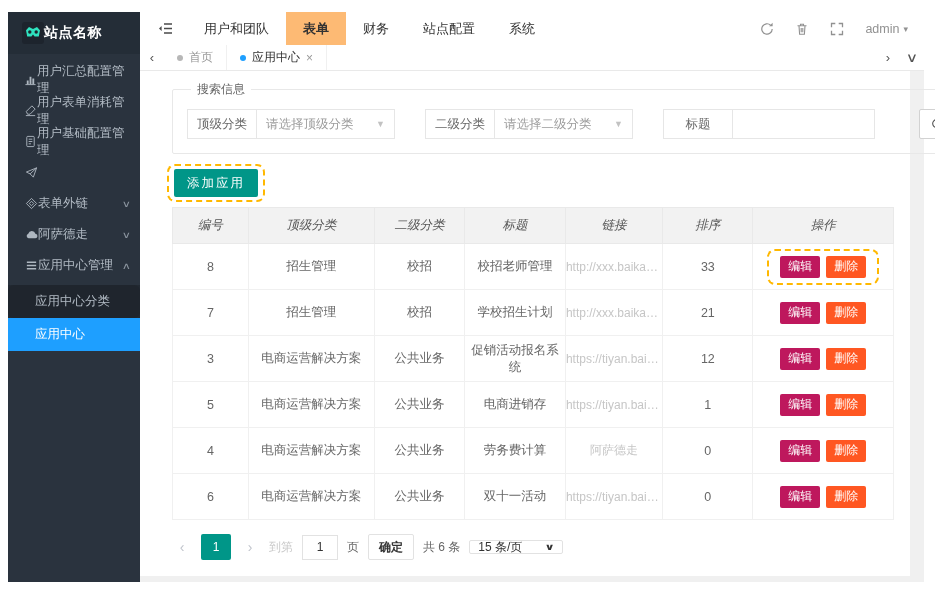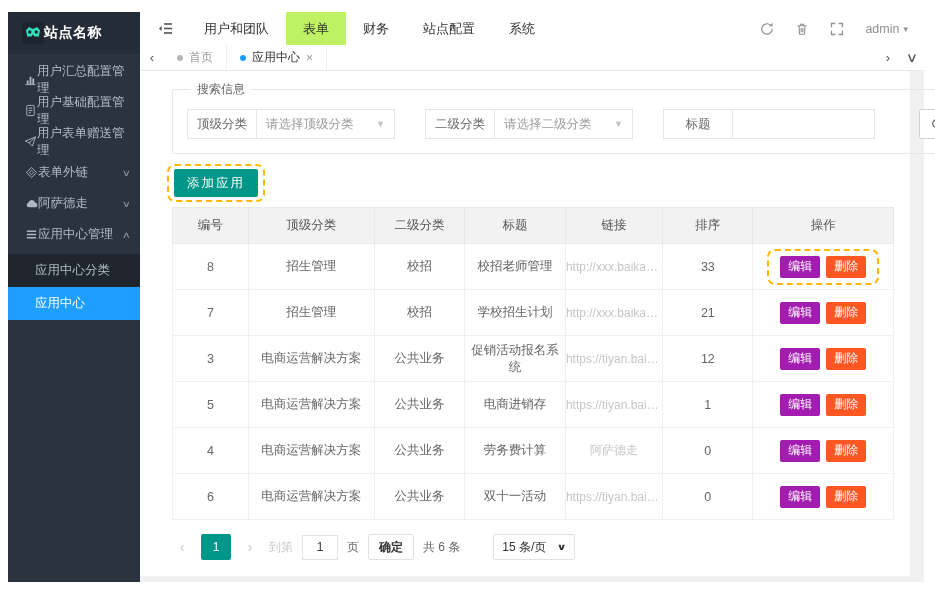--- a/index.html
+++ b/index.html
@@ -19,21 +19,21 @@
   .sub-item { height:33px; line-height:33px; padding-left:27px; color:#b3bcc5; font-size:12.5px; cursor:pointer; }
   .sub-item.first { background:#1f252d;border-radius:6px; }
   .sub-item.active { background:#1E9FFF; color:#fff; }
 
   
   .main { flex:1; display:flex; flex-direction:column; min-width:0; }
   .topbar { height:33px; background:#fff; display:flex; align-items:center; flex-shrink:0; }
   .collapse { margin:0 14px 0 18px; color:#4a4a4a; display:inline-flex; cursor:pointer; }
   .top-nav { display:flex; height:100%; }
   .nav-item { padding:0 17px; line-height:33px; font-size:13px; color:#333; cursor:pointer; white-space:nowrap; }
-  .nav-item.active { background:#bef264; font-weight:normal; }
+  .nav-item.active { background:#fdba74; font-weight:bold; }
   .top-right { margin-left:auto; display:flex; align-items:center; gap:21px; padding-right:16px; color:#919191; }
   .tb-ico { display:inline-flex; cursor:pointer; }
   .admin { font-size:12.5px; display:inline-flex; align-items:center; gap:4px; cursor:pointer; }
   .caret { font-size:9px; }
 
   .tabbar { height:26px; background:#fff; border-bottom:1px solid #e9e9e9; display:flex; align-items:center; flex-shrink:0; }
   .tab-arrow { width:24px; text-align:center; color:#555; font-size:13px; cursor:pointer; flex-shrink:0; }
   .tabs { display:flex; height:100%; flex:1; }
   .tab { display:flex; align-items:center; gap:6px; padding:0 13px; font-size:12px; color:#9a9a9a; cursor:pointer; white-space:nowrap; }
   .tab.active { color:#333; border-left:1px solid #f0f0f0; border-right:1px solid #f0f0f0; }
@@ -55,34 +55,34 @@
   .sel-arrow { color:#c2c2c2; font-size:9px; }
   .finput { width:142px; height:30px; border:1px solid #e6e6e6; border-left:none; padding:0 8px; font-size:12.5px; color:#333; outline:none; }
   .btn-plain { height:30px; background:#fff; border:1px solid #d2d2d2; border-radius:2px; padding:0 11px; font-size:12.5px; color:#555; display:inline-flex; align-items:center; gap:5px; cursor:pointer; letter-spacing:3px; }
   .btn-plain.ml { margin-left:14px; }
 
   .add-wrap { position:relative; display:inline-block; margin:15px 2px 10px; }
   .add-btn { background:#009688; color:#fff; border:none; border-radius:2px; height:28px; padding:0 13px; font-size:12.5px; letter-spacing:2px; cursor:pointer; }
   .annot { position:absolute; inset:-5px -7px; border:2px dashed #FFB800; border-radius:8px; pointer-events:none; }
 
   table.data { width:100%; border-collapse:collapse; font-size:12.5px; color:#666; table-layout:fixed; }
-  table.data th { background:#f2f2f2; height:36px; font-weight:normal; color:#555; border:1px solid #e9e9e9; }
+  table.data th { background:#f2f2f2; height:36px; font-weight:normal; color:#555; border:1px solid #e9e9e9;font-style:italic; }
   table.data td { height:46px; text-align:center; border:1px solid #f0f0f0; overflow:hidden; }
   td.link-cell { color:#c6c6c6; font-size:12px; white-space:nowrap; text-overflow:ellipsis; }
   .op-wrap { position:relative; display:inline-block; padding:2px 3px; }
   .btn-edit,.btn-del { border:none; border-radius:2px; color:#fff; height:22px; padding:0 8px; font-size:12px; margin:0 3px; cursor:pointer; }
-  .btn-edit { background:#a21caf; } .btn-del { background:#FF5722; }
+  .btn-edit { background:#be185d; } .btn-del { background:#FF5722; }
 
   .pagination { margin-top:14px; display:flex; align-items:center; gap:9px; font-size:12px; color:#666; }
   .pg-arrow { color:#c0c4cc; width:20px; height:26px; line-height:26px; text-align:center; font-size:14px; cursor:pointer; }
   .pg-cur { background:#009688; color:#fff; width:30px; height:26px; line-height:26px; text-align:center; border-radius:2px; cursor:pointer; }
   .pg-muted { color:#c9c9c9; }
   .pg-input { width:36px; height:25px; border:1px solid #e2e2e2; text-align:center; font-size:12px; color:#333; outline:none; }
   .pg-confirm { height:26px; background:#fff; border:1px solid #e2e2e2; border-radius:2px; padding:0 10px; font-size:12px; font-weight:bold; color:#333; cursor:pointer; }
-  .pg-select { height:26px; border:1px solid #e2e2e2; border-radius:2px; display:inline-flex; align-items:center; gap:12px; padding:0 8px; cursor:pointer; color:#333;margin-left:24px; }
+  .pg-select { height:14px; border:1px solid #e2e2e2; border-radius:2px; display:inline-flex; align-items:center; gap:24px; padding:0 8px; cursor:pointer; color:#333; }
   .pg-chev { font-size:9px; font-weight:bold; transform:scaleX(1.4); }
   svg { display:block; }
 </style>
 </head>
 <body>
 
 <div class="frame">
 
   <aside class="sidebar">
     <div class="logo">
@@ -102,34 +102,42 @@
             <svg width="13" height="13" viewBox="0 0 14 14">
               <path d="M1.5 12.5h11" stroke="currentColor" fill="none"></path>
               <path d="M3 12V8h2v4M6 12V4h2v8M9 12V6h2v6z" fill="currentColor"></path>
             </svg>
           </span>
           <span>用户汇总配置管理</span>
         </div>
         <div class="menu-item">
           <span class="mi-icon">
             <svg width="13" height="13" viewBox="0 0 14 14">
+              <path d="M8.5 2l3.5 3.5-5.5 5.5H3.8L2.5 8z" stroke="currentColor" fill="none"></path>
+              <path d="M2 12.5h10" stroke="currentColor"></path>
+            </svg>
+          </span>
+          <span>用户表单消耗管理</span>
+        </div>
+        <div class="menu-item">
+          <span class="mi-icon">
+            <svg width="13" height="13" viewBox="0 0 14 14">
               <rect x="3" y="1.5" width="8" height="11" rx="1" stroke="currentColor" fill="none"></rect>
               <path d="M5 4.5h4M5 7h4M5 9.5h2.5" stroke="currentColor" fill="none"></path>
             </svg>
           </span>
           <span>用户基础配置管理</span>
         </div>
         <div class="menu-item">
           <span class="mi-icon">
             <svg width="13" height="13" viewBox="0 0 14 14">
               <path d="M1.5 6.5L12.5 2 9 12 5.5 8.5z" stroke="currentColor" fill="none"></path>
               <path d="M5.5 8.5L12.5 2" stroke="currentColor" fill="none"></path>
             </svg>
           </span>
-          <span>用户表单赠送管理</span>
         </div>
         <div class="menu-item">
           <span class="mi-icon">
             <svg width="13" height="13" viewBox="0 0 14 14">
               <path d="M7 1.5L12.5 7 7 12.5 1.5 7z" stroke="currentColor" fill="none"></path>
               <path d="M7 4.6L9.4 7 7 9.4 4.6 7z" stroke="currentColor" fill="none"></path>
             </svg>
           </span>
           <span>表单外链</span>
           <span class="mi-chev">∨</span>

